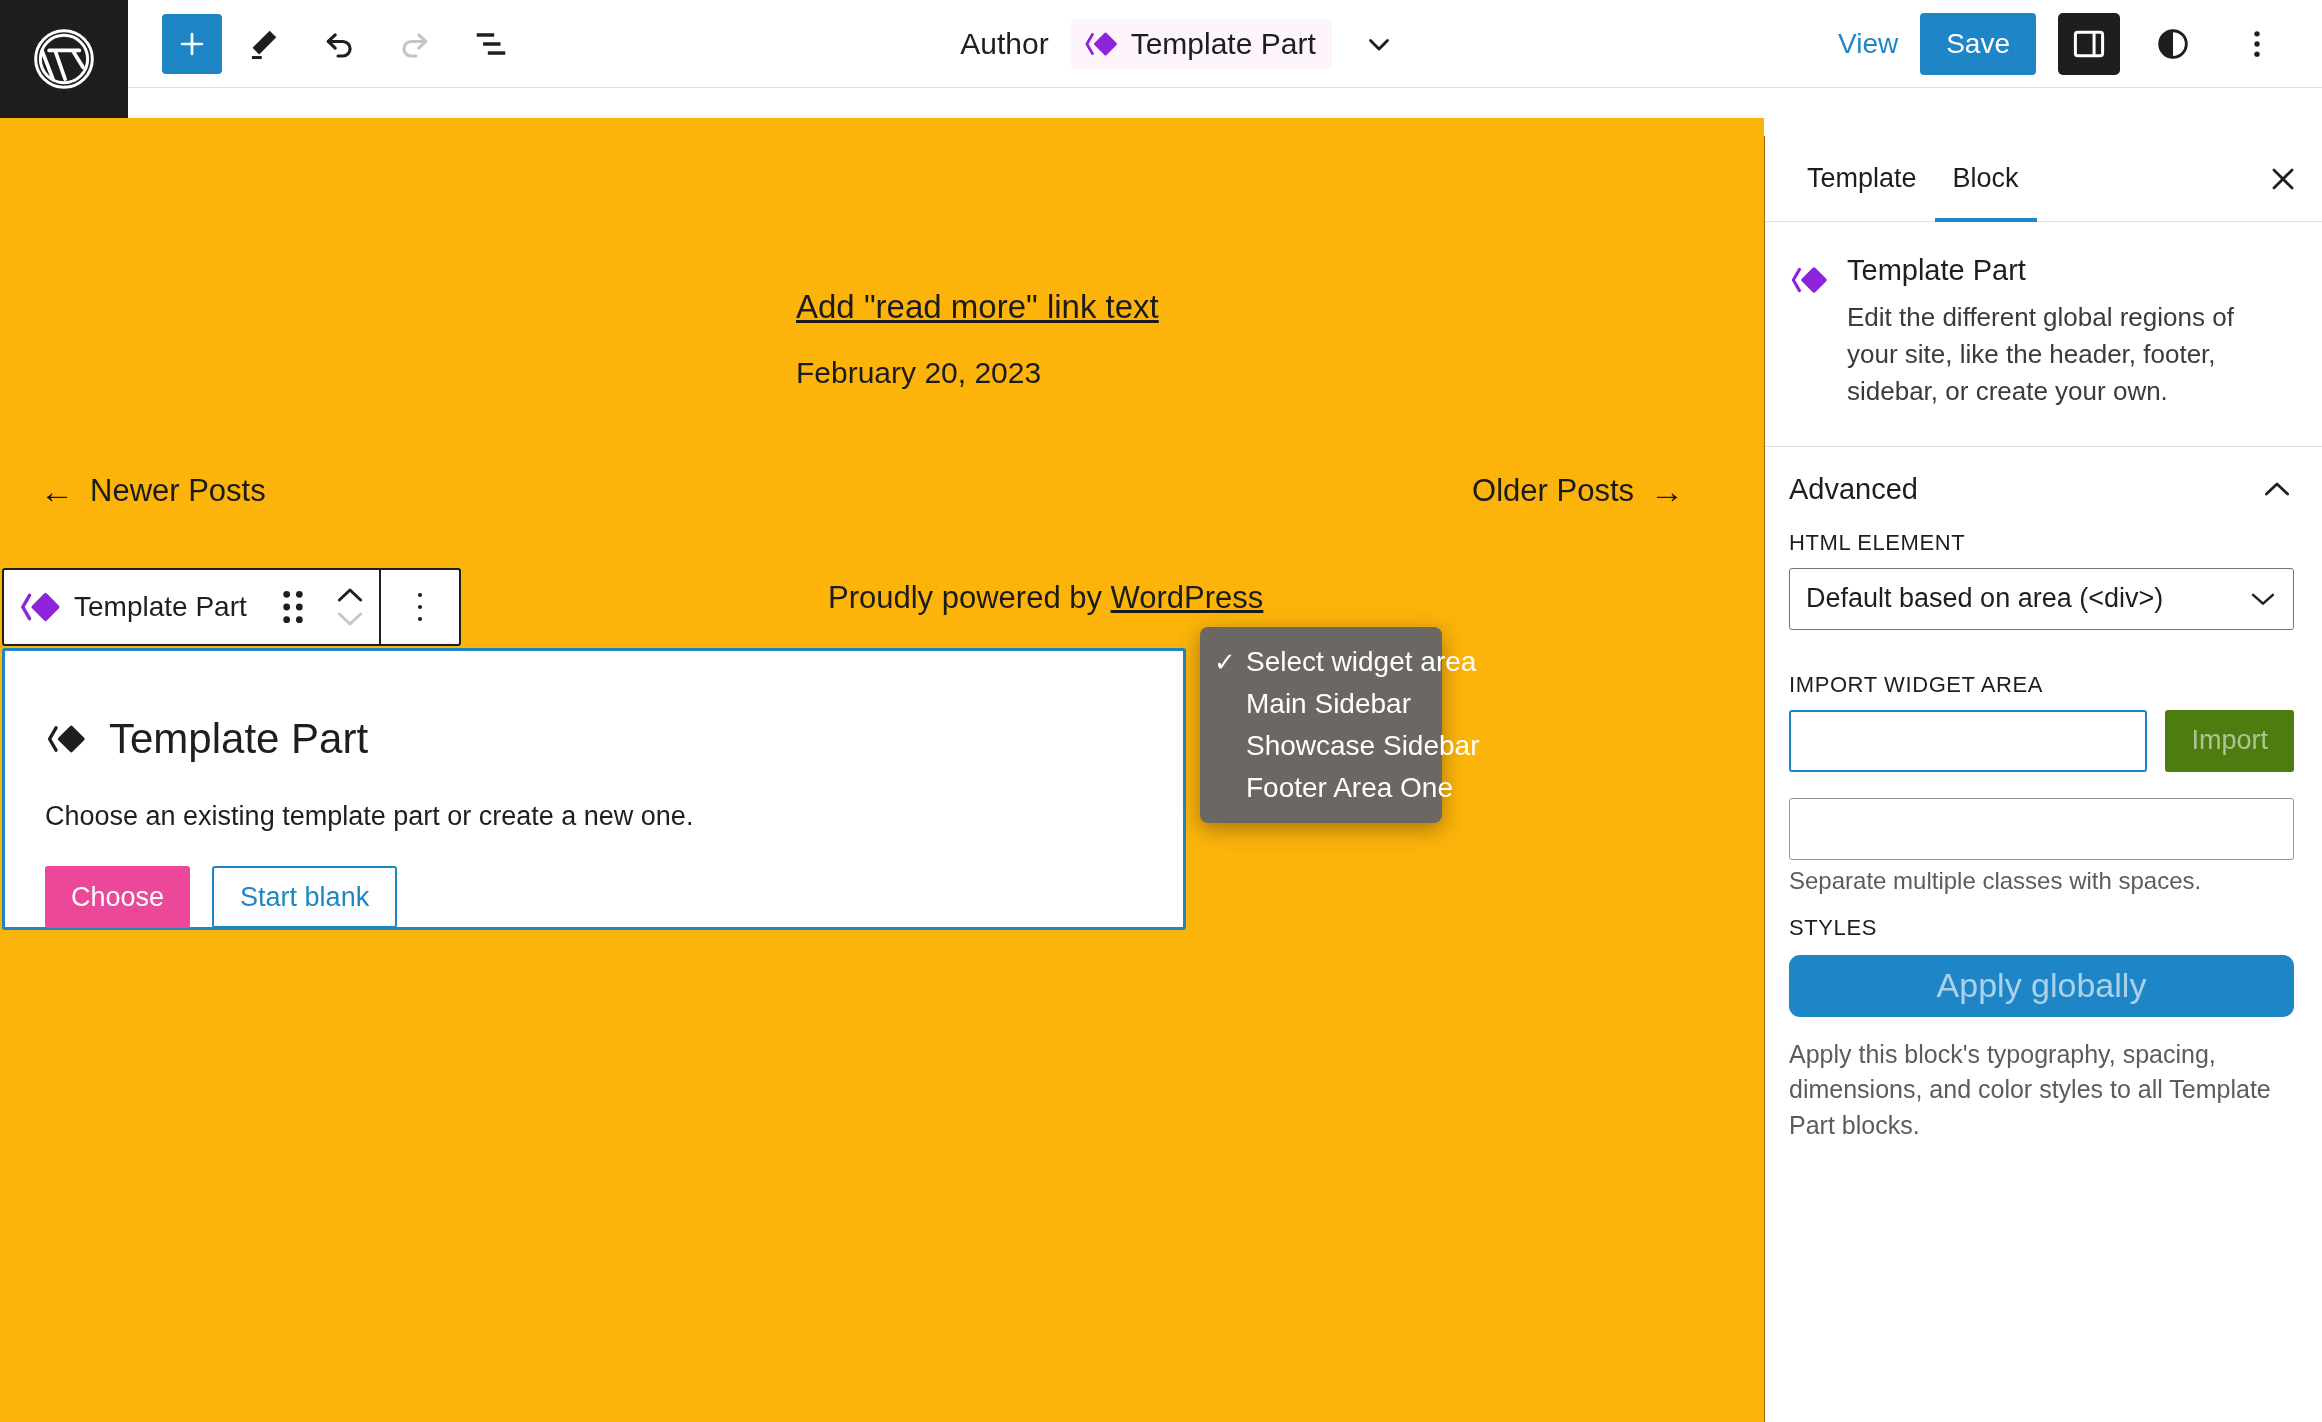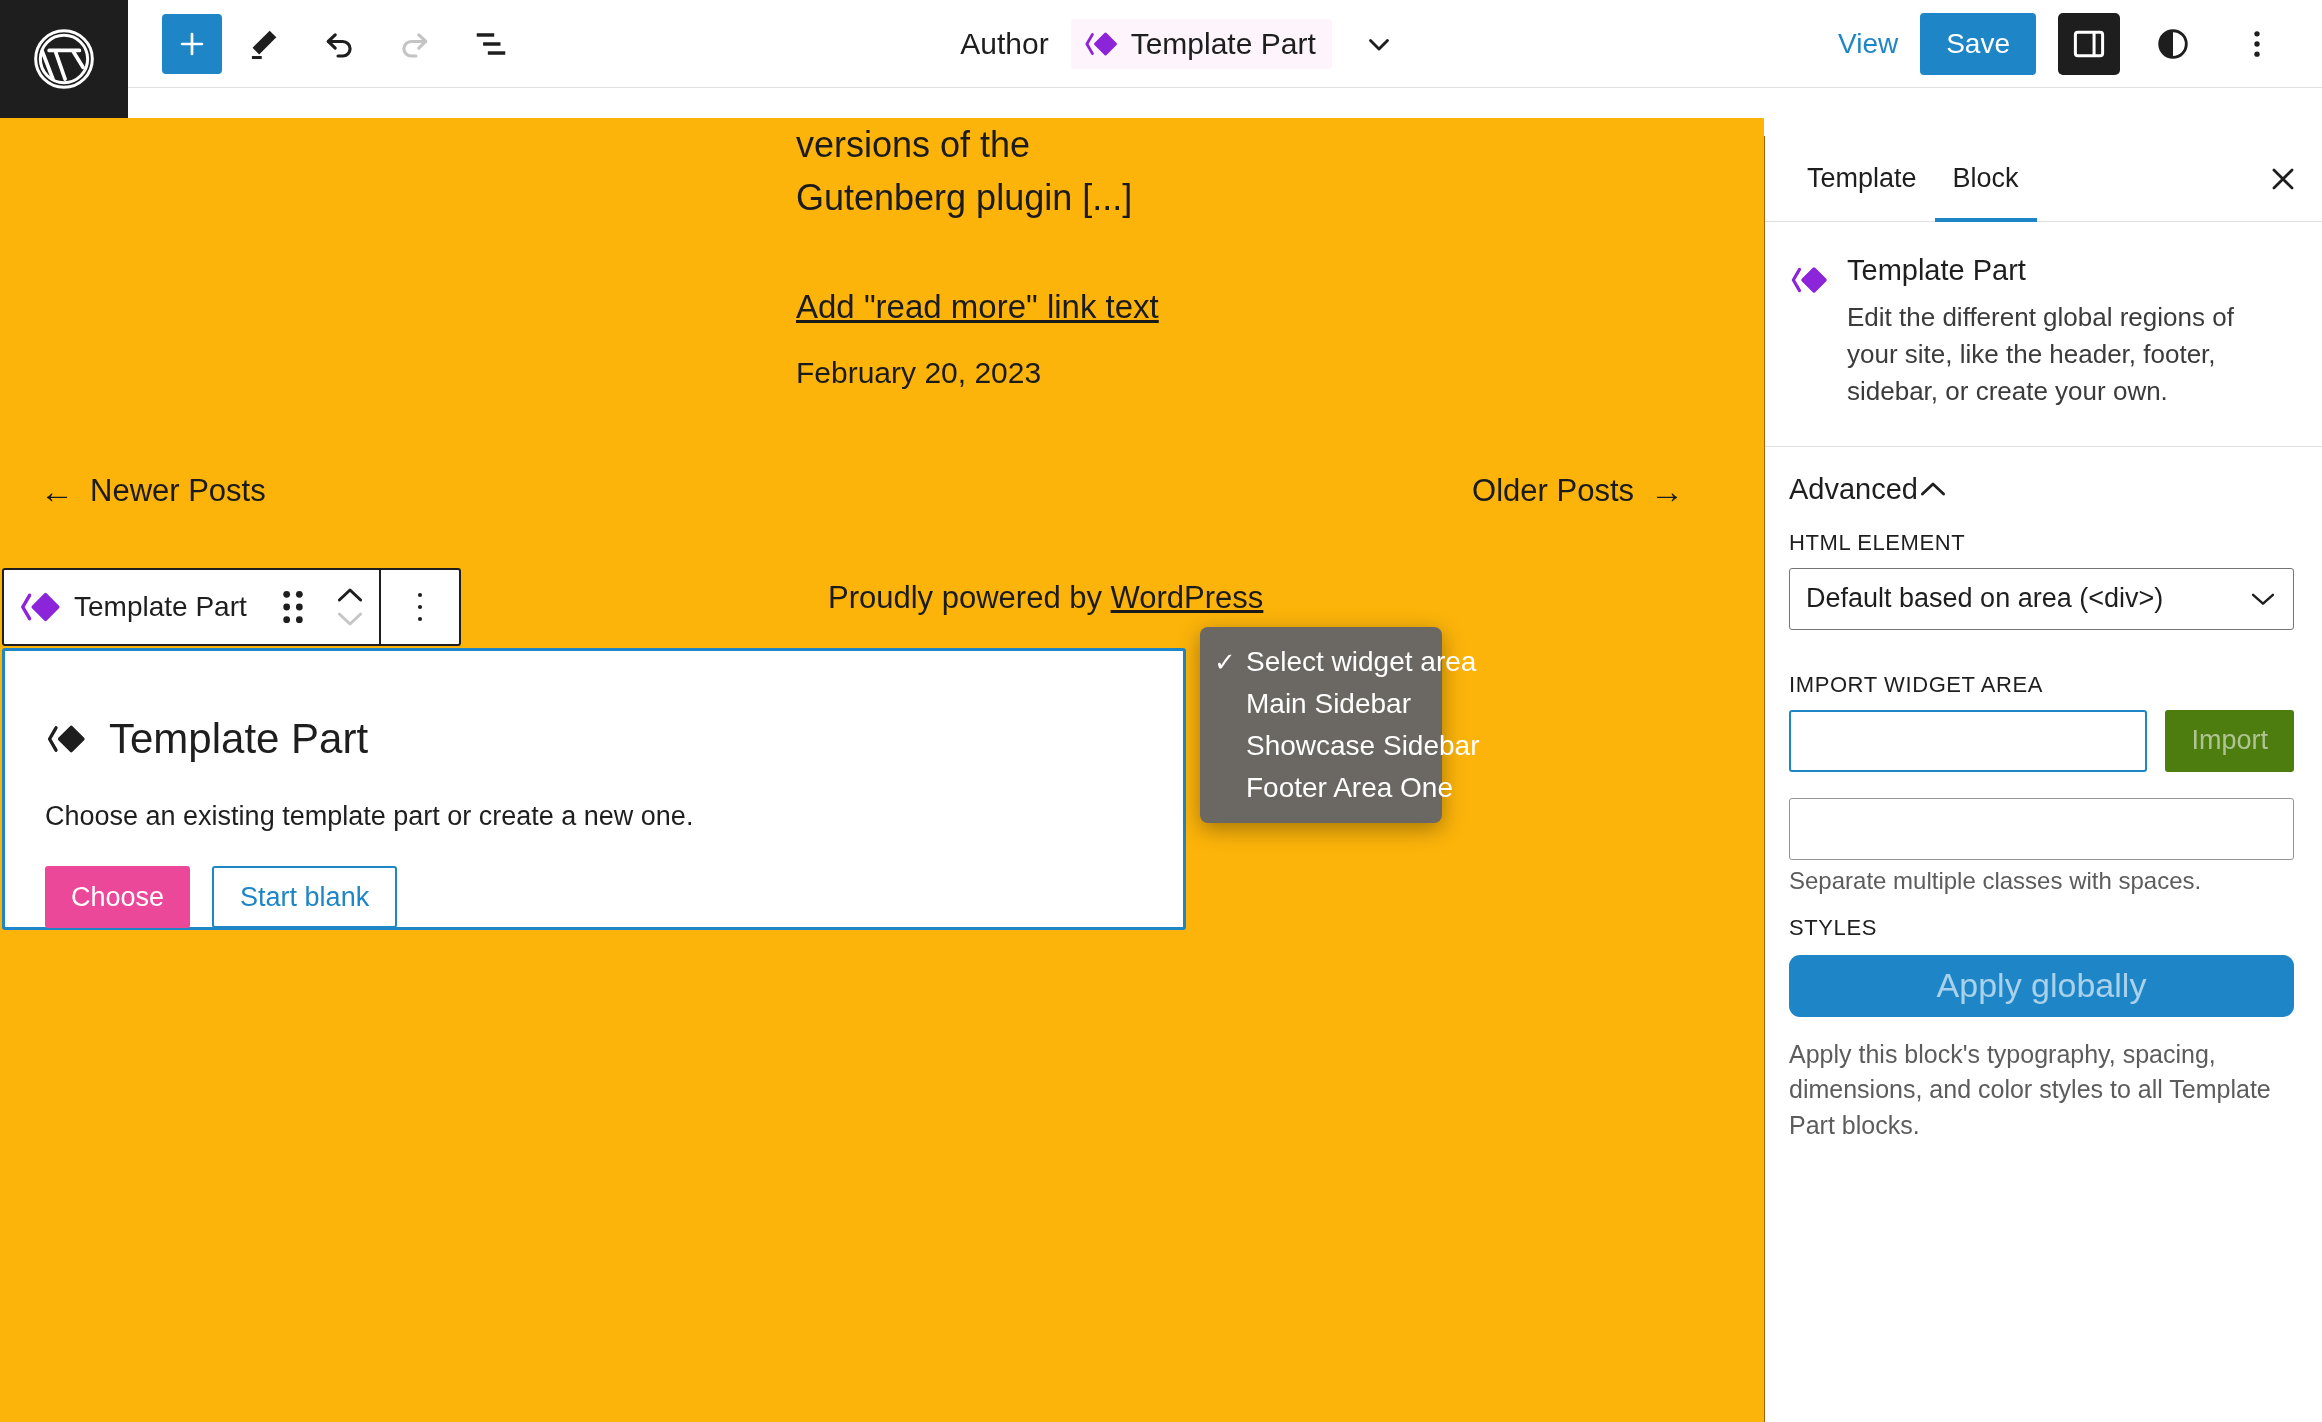--- a/index.html
+++ b/index.html
@@ -166,21 +166,21 @@
   }
   .sb-close svg { width: 32px; height: 32px; }
 
   .sb-blockinfo { padding: 32px 34px 36px 24px; border-bottom: 1px solid #e0e0e0; }
   .sb-bi-row { display: flex; gap: 18px; }
   .sb-bi-icon { width: 40px; height: 40px; flex: 0 0 auto; margin-top: 6px; }
   .sb-bi-title { font-size: 29px; color: #1e1e1e; }
   .sb-bi-desc { font-size: 26px; color: #3b3b3b; line-height: 1.42; margin-top: 12px; }
 
   .sb-panel-head {
-    display: flex; align-items: center; justify-content: flex-start;
+    display: flex; align-items: center; justify-content: space-between;
     padding: 26px 30px 24px 24px; cursor: pointer;
   }
   .sb-panel-title { font-size: 29px; color: #1e1e1e; }
   .sb-panel-head svg { width: 30px; height: 18px; }
 
   .sb-body { padding: 0 28px 0 24px; position: relative; }
   .sb-fieldlabel {
     font-size: 22px; letter-spacing: 0.6px; color: #1e1e1e;
     text-transform: uppercase; margin-bottom: 12px;
   }
@@ -321,21 +321,20 @@
           <circle cx="12" cy="12" r="1.7" fill="#1e1e1e"></circle>
           <circle cx="12" cy="18.4" r="1.7" fill="#1e1e1e"></circle>
         </svg>
       </button>
     </div>
   </div>
 
   <div class="canvas">
     <div class="canvas-inner">
 
-      <div class="post-excerpt-tail">versions of the Gutenberg plugin [...]</div>
 
       <div class="read-more">Add "read more" link text</div>
 
       <div class="post-date">February 20, 2023</div>
 
       <div class="pagination">
         <div class="pg-newer">
           <span class="arrow-glyph">←</span>
           <span>Newer Posts</span>
         </div>

